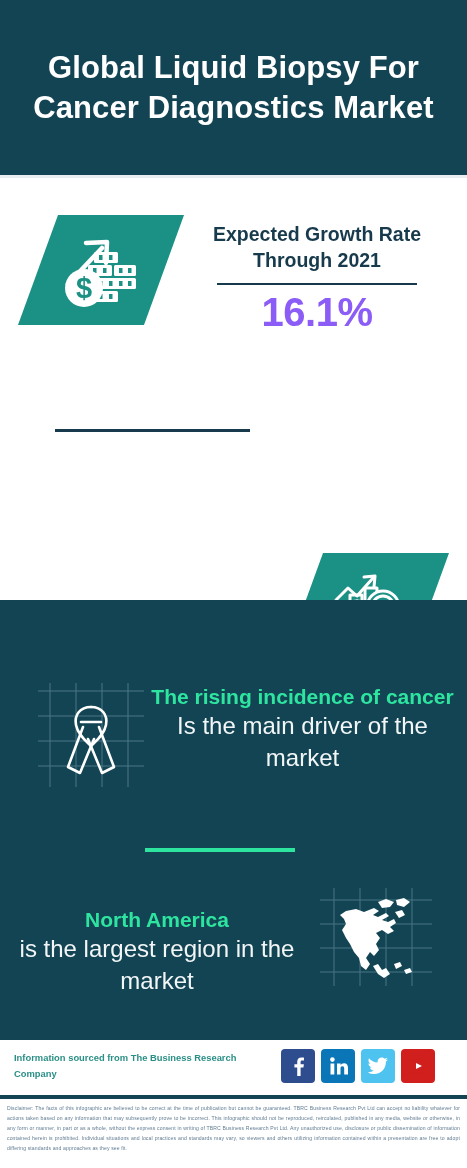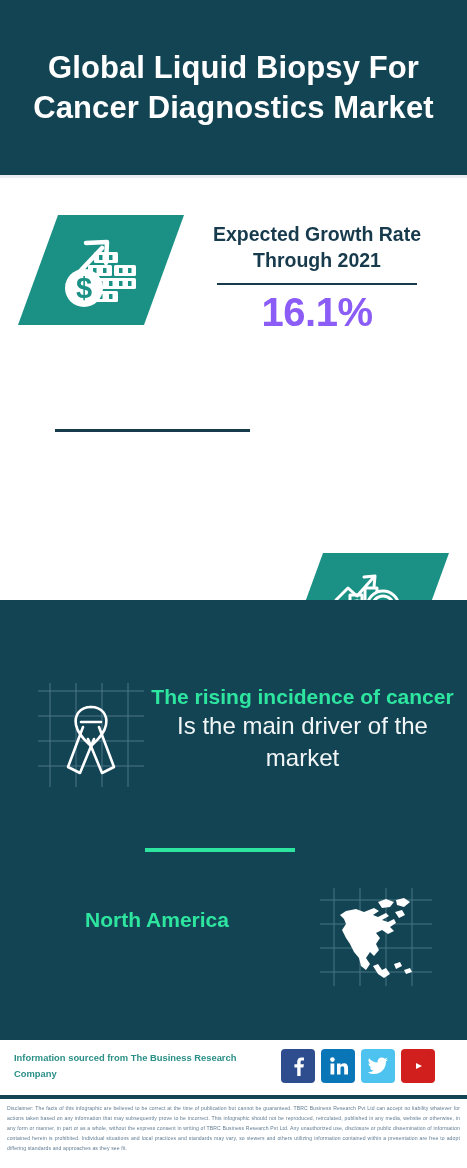--- a/index.html
+++ b/index.html
@@ -249,20 +249,21 @@
     </div>
     <div class="msg msg1">
       <div class="msg-hi">The rising incidence of cancer</div>
       <div class="msg-lo">Is the main driver of the market</div>
     </div>
 
     <div class="sep"></div>
 
     <div class="msg msg2">
       <div class="msg-hi">North America</div>
+      <div class="msg-lo">is the largest region in the market</div>
     </div>
     <div class="grid-icon map-icon">
       <svg width="120" height="104" viewBox="0 0 120 104">
         <g stroke="#56808f" stroke-width="1" opacity="0.8">
           <line x1="4" y1="14" x2="116" y2="14"></line>
           <line x1="4" y1="38" x2="116" y2="38"></line>
           <line x1="4" y1="62" x2="116" y2="62"></line>
           <line x1="4" y1="86" x2="116" y2="86"></line>
           <line x1="18" y1="2" x2="18" y2="100"></line>
           <line x1="44" y1="2" x2="44" y2="100"></line>

